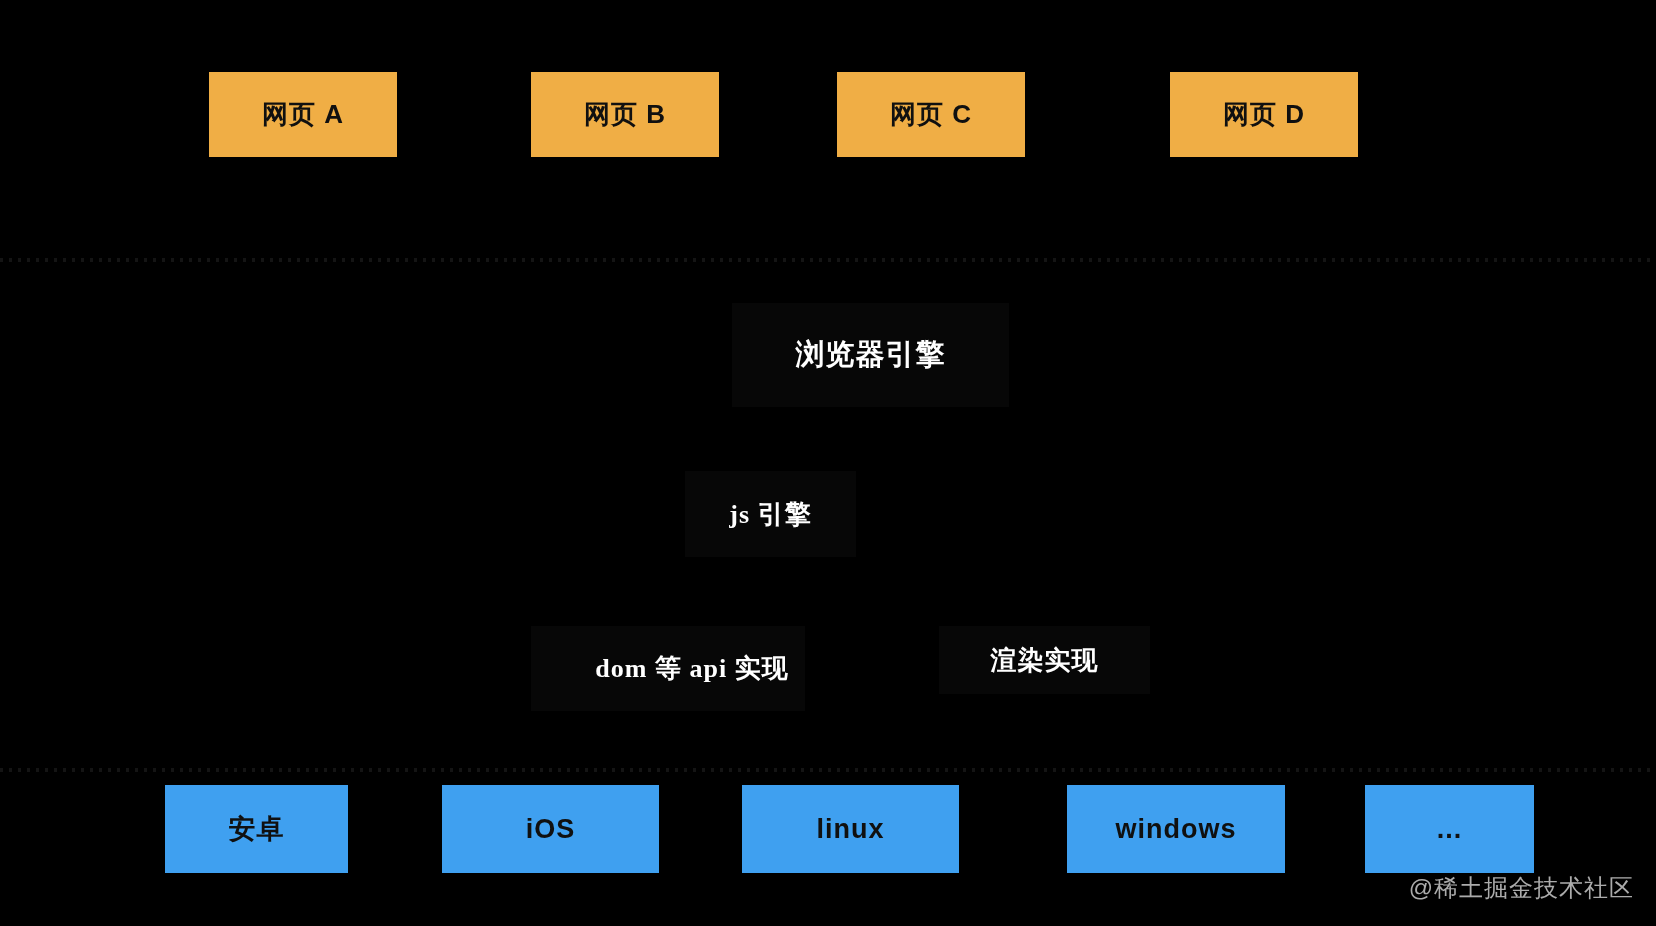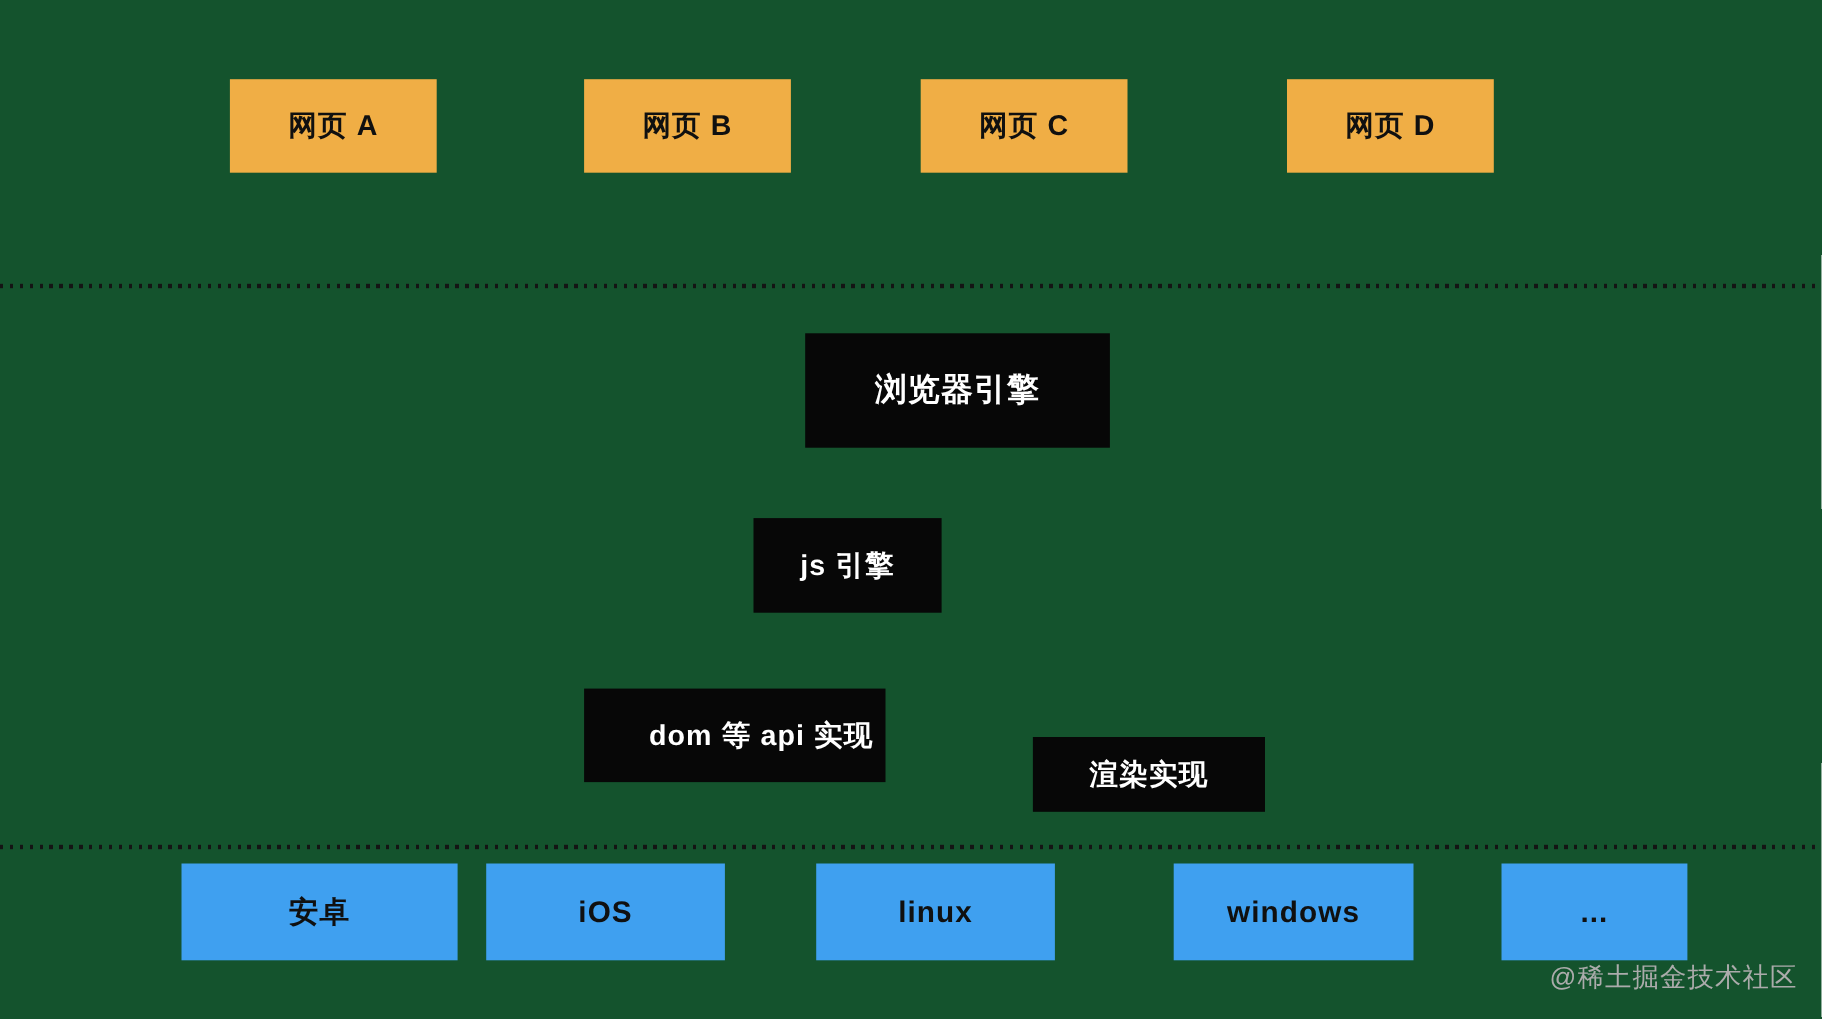--- a/index.html
+++ b/index.html
@@ -4,21 +4,21 @@
 <style>
   html, body {
     margin: 0;
     padding: 0;
     background: #ffffff;
   }
   .canvas {
     position: relative;
     width: 1656px;
     height: 926px;
-    background: #14532d;
+    background: #000000;
     overflow: hidden;
     font-family: "Liberation Sans", "DejaVu Sans", sans-serif;
   }
   .box {
     position: absolute;
     display: flex;
     align-items: center;
     justify-content: center;
     font-weight: 700;
     font-size: 26px;
@@ -50,40 +50,41 @@
       transparent 3px, transparent 9px
     );
   }
   .sep-top { top: 258px; }
   .sep-bottom { top: 768px; }
 
   
   .engine-box {
     background: #070707;
     color: #ffffff;
+    font-family: Liberation Serif, serif;
   }
   .browser-engine {
     left: 732px; top: 303px;
     width: 277px; height: 104px;
     font-size: 29px;
   }
   .js-engine   { left: 641px; top: 471px; width: 171px; height: 86px; margin-left: 44px; }
   .render-engine { left: 914px; top: 471px; width: 169px; height: 86px; }
   .dom-api-impl { left: 531px; top: 626px; width: 274px; height: 85px; padding-left: 48px; }
-  .render-impl  { left: 939px; top: 626px; width: 211px; height: 68px; margin-top: 44px; }
+  .render-impl  { left: 939px; top: 626px; width: 211px; height: 68px; }
 
   
   .os-box {
     background: #3fa0f0;
     color: #101010;
     height: 88px;
     top: 785px;
     font-size: 27px;
   }
-  .os-android { left: 165px;  width: 251px; }
+  .os-android { left: 165px;  width: 183px; }
   .os-ios     { left: 442px;  width: 217px; }
   .os-linux   { left: 742px;  width: 217px; text-align: right; }
   .os-windows { left: 1067px; width: 218px; }
   .os-more    { left: 1365px; width: 169px; }
 
   .watermark {
     position: absolute;
     right: 22px;
     bottom: 22px;
     font-size: 24px;

